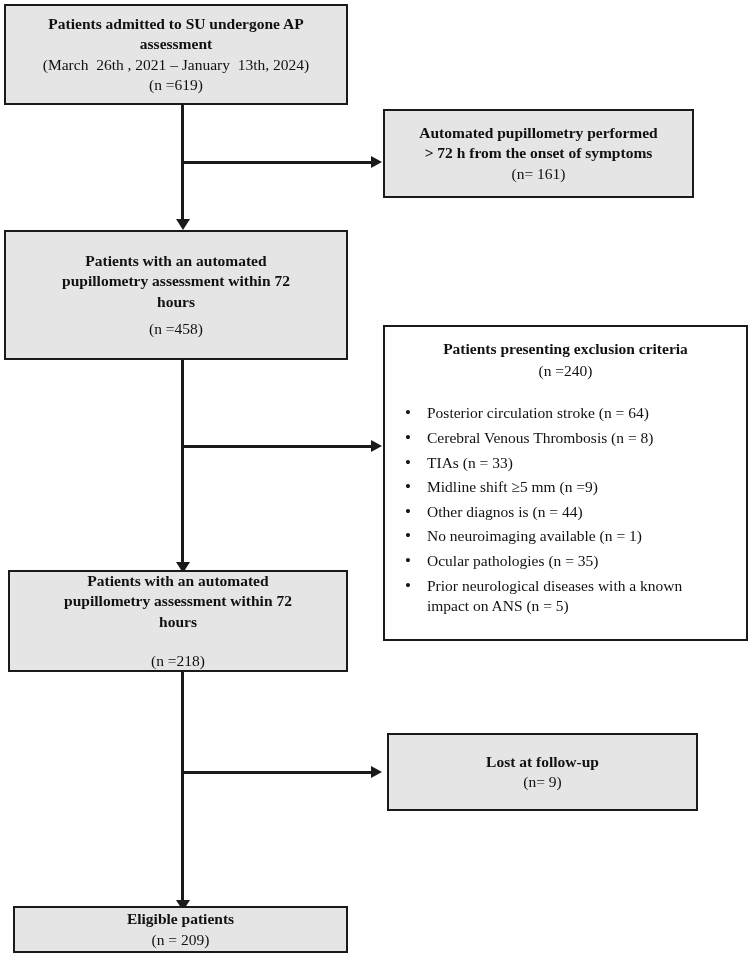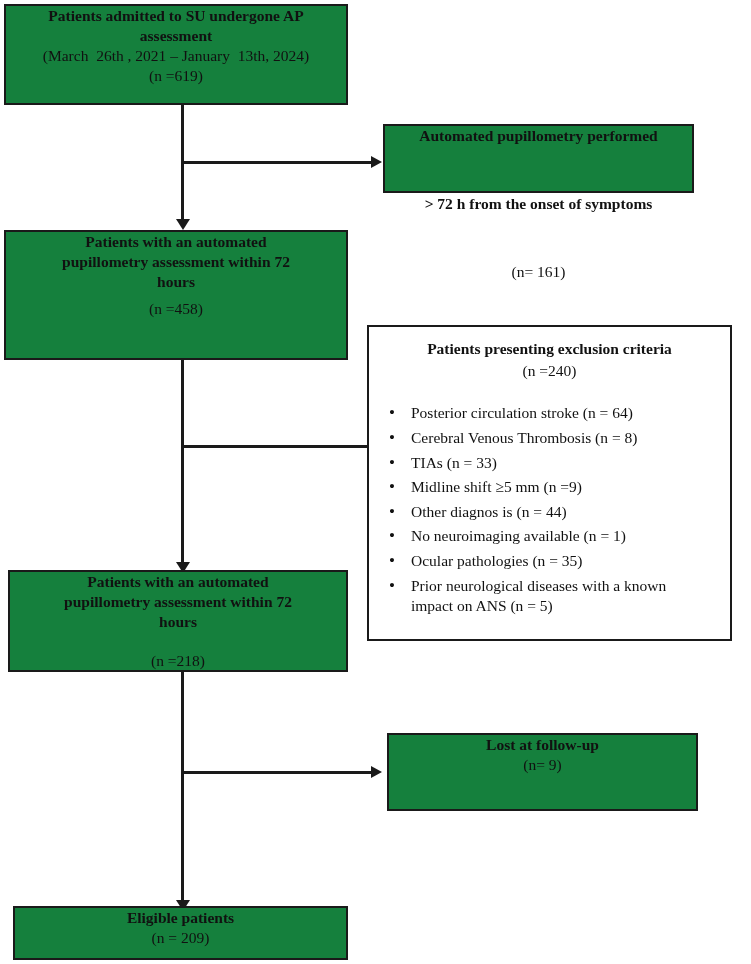--- a/index.html
+++ b/index.html
@@ -17,24 +17,25 @@
     width: 751px;
     height: 964px;
     background: #ffffff;
     overflow: hidden;
   }
 
   .node {
     position: absolute;
     box-sizing: border-box;
     border: 2.5px solid #1a1a1a;
-    background: #15803d;
+    background: #e5e5e5;
     display: flex;
     flex-direction: column;
     align-items: center;
+    justify-content: center;
     text-align: center;
     line-height: 1.30;
     font-size: 15.5px;
   }
   .node .ln {
     display: block;
     white-space: pre;
   }
   .bold {
     font-weight: bold;
@@ -136,34 +137,34 @@
   <div class="hline" style="left:181px; top:771px; width:191px;"></div>
   <div class="arrow-right" style="left:371px; top:765.5px;"></div>
 
   <div class="node" style="left:4px; top:4px; width:344px; height:101px;">
     <span class="ln bold">Patients admitted to SU undergone AP</span>
     <span class="ln bold">assessment</span>
     <span class="ln reg">(March  26th , 2021 – January  13th, 2024)</span>
     <span class="ln reg">(n =619)</span>
   </div>
 
-  <div class="node" style="left:383px; top:124px; width:311px; height:69px;gap:48px;">
+  <div class="node" style="left:383px; top:109px; width:311px; height:89px;">
     <span class="ln bold">Automated pupillometry performed</span>
     <span class="ln bold">&gt; 72 h from the onset of symptoms</span>
     <span class="ln reg">(n= 161)</span>
   </div>
 
   <div class="node" style="left:4px; top:230px; width:344px; height:130px;">
     <span class="ln bold">Patients with an automated</span>
     <span class="ln bold">pupillometry assessment within 72</span>
     <span class="ln bold">hours</span>
     <span class="ln reg" style="margin-top:7px;">(n =458)</span>
   </div>
 
-  <div class="panel" style="left:367px; top:325px; width:365px; height:316px;">
+  <div class="panel" style="left:383px; top:325px; width:365px; height:316px;">
     <div class="panel-head">
       <span>Patients presenting exclusion criteria</span>
       <span class="count">(n =240)</span>
     </div>
     <ul class="panel-list">
       <li>Posterior circulation stroke (n = 64)</li>
       <li>Cerebral Venous Thrombosis (n = 8)</li>
       <li>TIAs (n = 33)</li>
       <li>Midline shift ≥5 mm (n =9)</li>
       <li>Other  diagnos is (n = 44)</li>
@@ -178,18 +179,18 @@
     <span class="ln bold">pupillometry assessment within 72</span>
     <span class="ln bold">hours</span>
     <span class="ln reg" style="margin-top:19px;">(n =218)</span>
   </div>
 
   <div class="node" style="left:387px; top:733px; width:311px; height:78px;">
     <span class="ln bold">Lost at follow-up</span>
     <span class="ln reg">(n= 9)</span>
   </div>
 
-  <div class="node" style="left:13px; top:906px; width:335px; height:54px;">
+  <div class="node" style="left:13px; top:906px; width:335px; height:47px;">
     <span class="ln bold">Eligible patients</span>
     <span class="ln reg">(n = 209)</span>
   </div>
 
 </div>
 
 </body></html>

